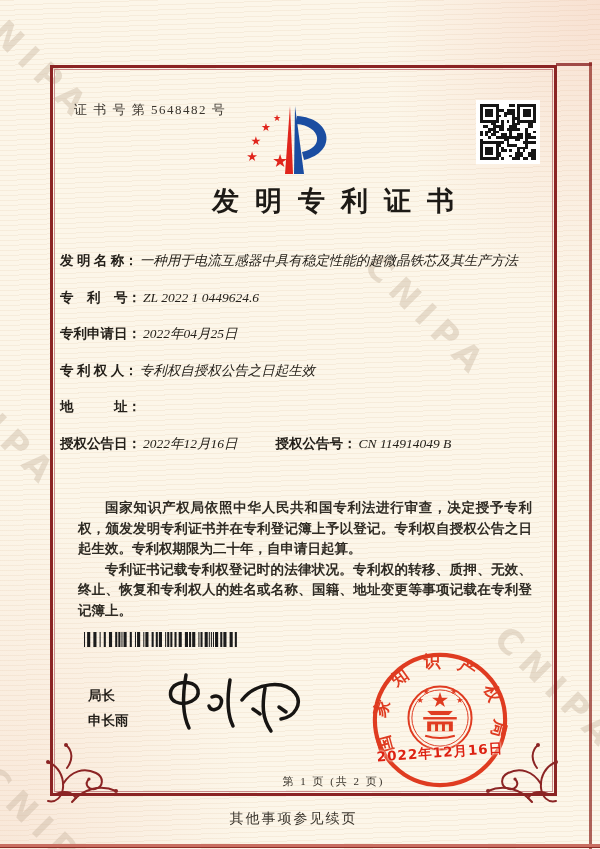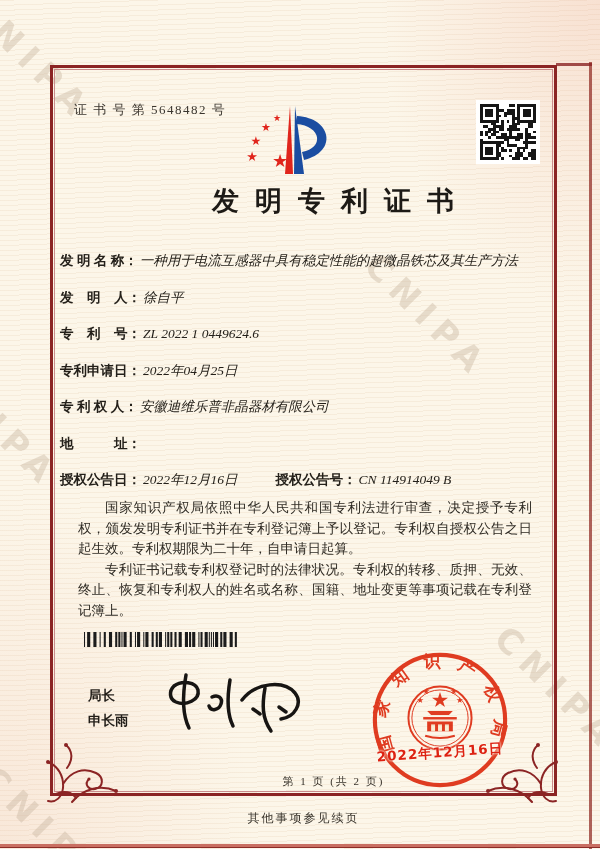--- a/index.html
+++ b/index.html
@@ -37,33 +37,33 @@
     position:absolute; left:50px; top:183px; width:566px; text-align:center;
     font-size:27px; font-weight:700; letter-spacing:16px; text-indent:16px;
     color:#1d1a16; z-index:4;
   }
   .fields{position:absolute; left:60px; top:250px; width:462px; z-index:4;}
   .field-row{display:flex; font-size:13.5px; line-height:22px; margin-bottom:14.5px; color:#24201a;}
   .f-label{font-weight:600; white-space:pre; flex:none;}
   .f-value{margin-left:2px; white-space:nowrap;font-style:italic;}
   .pair2{margin-left:38px; display:flex;align-items:center;}
   .paras{position:absolute; left:78px; top:498px; width:454px; font-size:13.5px; line-height:20.5px; text-align:justify; color:#2f2b24; z-index:4;}
-  .para{text-indent:2em; margin:0;}
+  .para{text-indent:2em; margin:0;font-weight:bold;}
   .barcode{position:absolute; left:84px; top:632px; width:156px; height:15px; z-index:4;}
   .director{position:absolute; left:88px; top:683px; font-family:"DejaVu Sans","Liberation Sans",sans-serif; font-weight:700; font-size:13.5px; line-height:25px; color:#211d18; z-index:4;}
   .signature{position:absolute; left:152px; top:670px; z-index:5;}
   .seal{position:absolute; left:366px; top:646px; width:148px; height:148px; z-index:6; opacity:.95; mix-blend-mode:multiply;}
   .seal-date{
     position:absolute; left:366px; top:744px; width:148px; text-align:center; z-index:7;
     font-family:"DejaVu Sans","Liberation Sans",sans-serif; font-weight:700; font-size:13.5px;
     color:#dd2212; letter-spacing:1px; transform:rotate(-4deg);
     text-shadow:0 0 3px rgba(255,248,238,.95), 0 0 2px rgba(255,248,238,.9);
   }
   .page-no{position:absolute; left:50px; top:774px; width:567px; text-align:center; font-size:11px; letter-spacing:2px; color:#39342c; z-index:4;}
-  .footer-note{position:absolute; left:50px; top:810px; width:507px; text-align:center; font-size:12px; letter-spacing:2px; color:#39342c; z-index:4;}
+  .footer-note{position:absolute; left:40px; top:810px; width:507px; text-align:center; font-size:14px; letter-spacing:2px; color:#39342c; z-index:4;}
 </style>
 </head>
 <body>
 
 <div class="page">
 
   <span class="wm" style="left:-12px;top:-12px;">CNIPA</span>
   <span class="wm" style="left:385px;top:245px;">CNIPA</span>
   <span class="wm" style="left:-45px;top:355px;">CNIPA</span>
   <span class="wm" style="left:515px;top:618px;">CNIPA</span>
@@ -370,34 +370,30 @@
   </div>
 
   <div class="title">发明专利证书</div>
 
   <div class="fields">
     <div class="field-row">
       <span class="f-label">发 明 名 称：</span>
       <span class="f-value">一种用于电流互感器中具有稳定性能的超微晶铁芯及其生产方法</span>
     </div>
     <div class="field-row">
-      <span class="f-label">发　明　人：</span>
-      <span class="f-value">徐自平</span>
-    </div>
-    <div class="field-row">
       <span class="f-label">专　利　号：</span>
       <span class="f-value">ZL 2022 1 0449624.6</span>
     </div>
     <div class="field-row">
       <span class="f-label">专利申请日：</span>
       <span class="f-value">2022年04月25日</span>
     </div>
     <div class="field-row">
       <span class="f-label">专 利 权 人：</span>
-      <span class="f-value">安徽迪维乐普非晶器材有限公司</span>
+      <span class="f-value">专利权自授权公告之日起生效</span>
     </div>
     <div class="field-row">
       <span class="f-label">地　　　址：</span>
     </div>
     <div class="field-row">
       <span class="f-label">授权公告日：</span>
       <span class="f-value">2022年12月16日</span>
       <span class="pair2">
         <span class="f-label">授权公告号：</span>
         <span class="f-value">CN 114914049 B</span>

